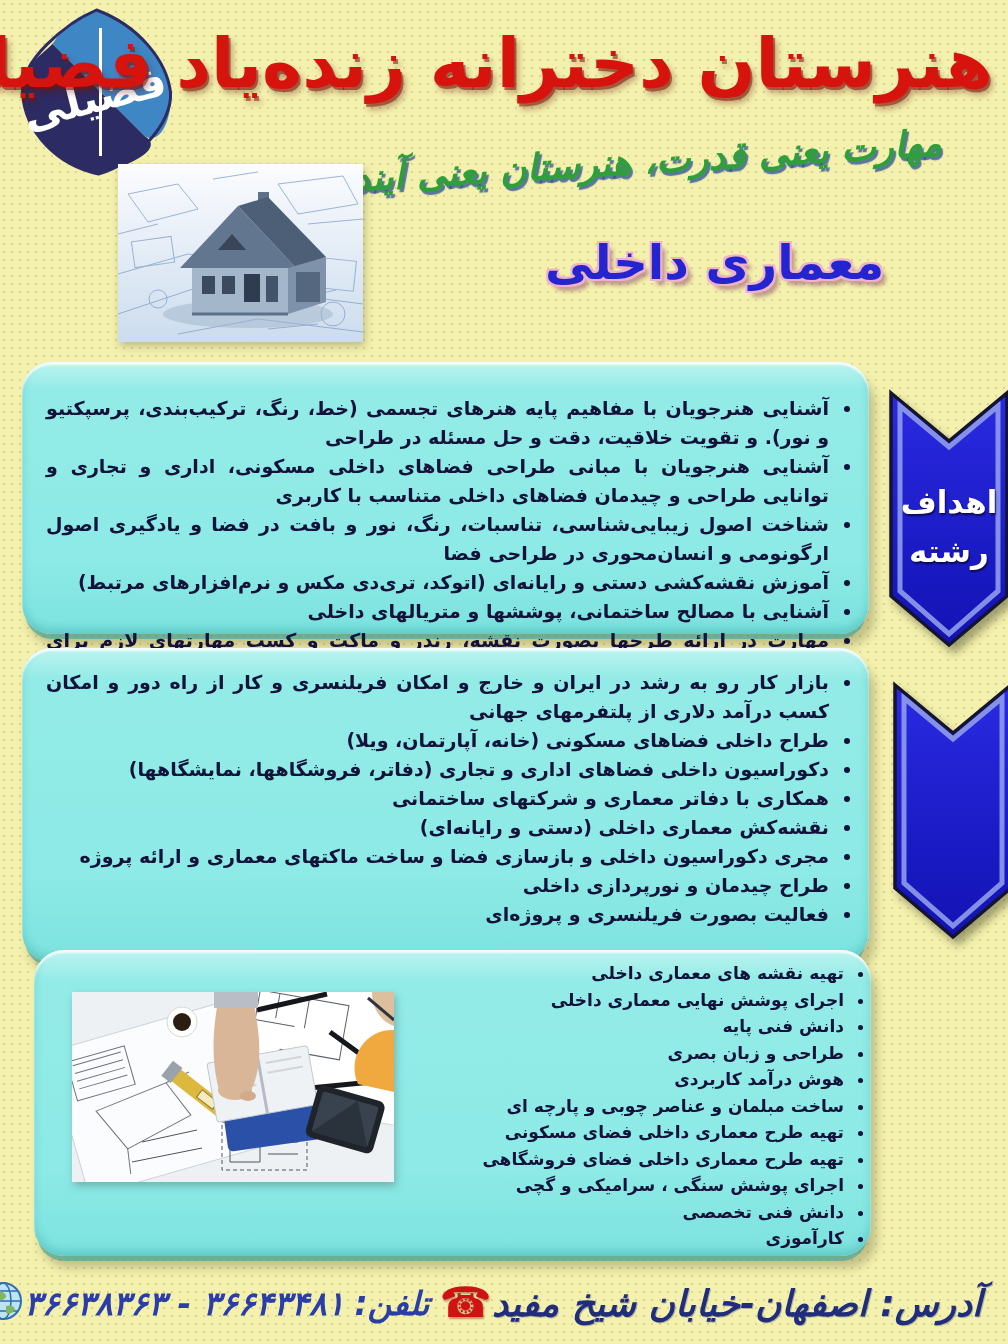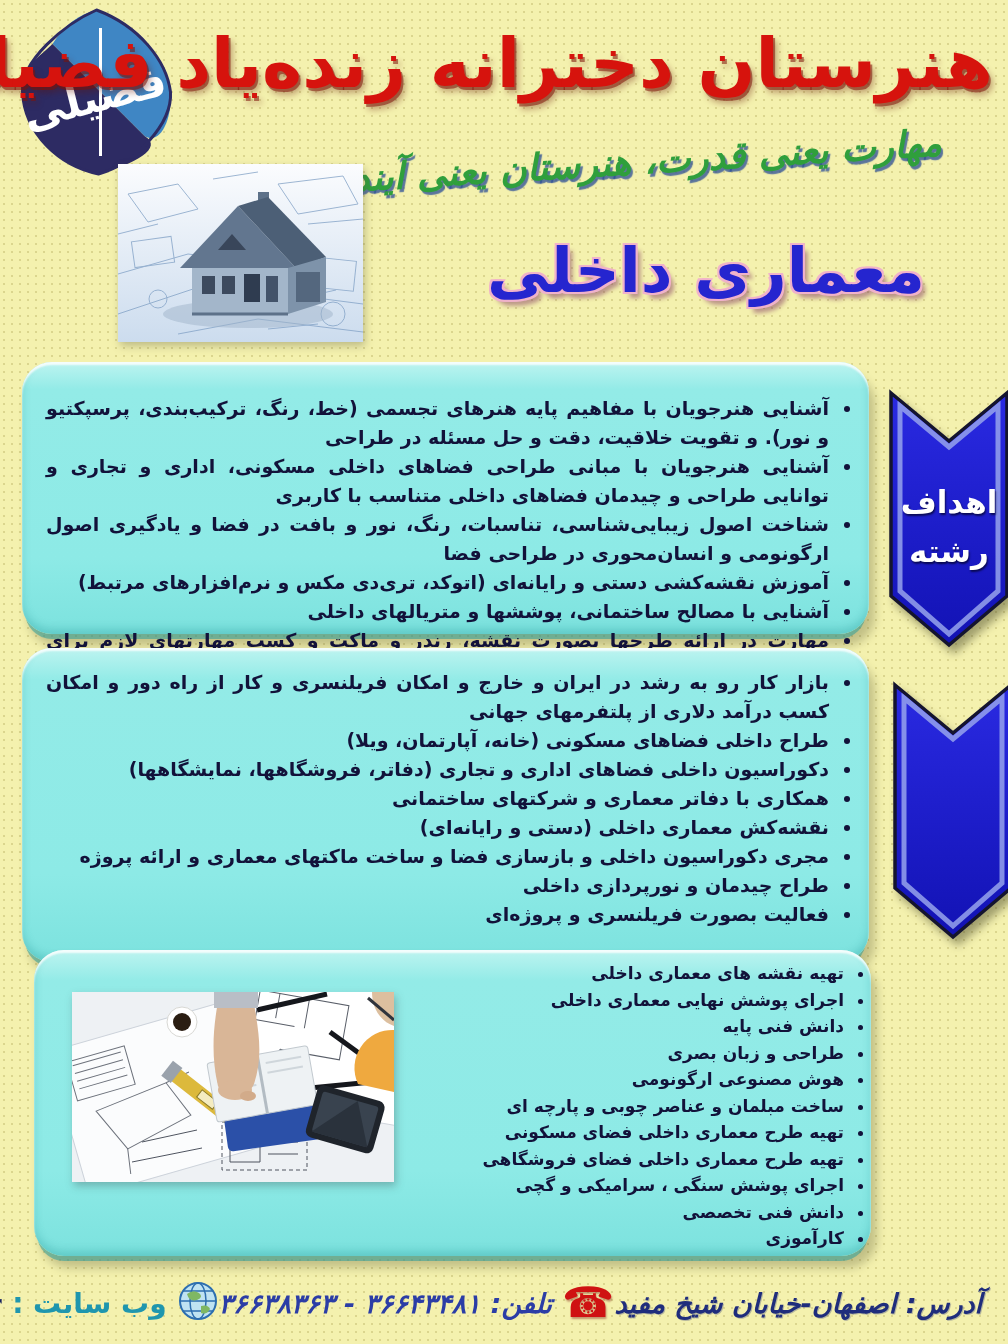--- a/index.html
+++ b/index.html
@@ -35,21 +35,21 @@
     font-size:37px;font-weight:bold;font-style:italic;
     color:#2f9f3c;
     text-shadow:2px 3px 1px rgba(40,75,150,.75);
     transform:rotate(-3.5deg);
     white-space:nowrap;
   }
   .photo-house{left:118px;top:164px;width:245px;height:178px;box-shadow:2px 4px 8px rgba(90,90,60,.35);}
   .program-title{
     left:545px;top:234px;width:380px;
     text-align:left;
-    font-size:62px;font-weight:bold;
+    font-size:48px;font-weight:bold;
     color:#2525cf;
     text-shadow:
       -2px -2px 0 #f0b2ca, 2px -2px 0 #f0b2ca,
       -2px 2px 0 #f0b2ca, 2px 2px 0 #f0b2ca,
       5px 6px 4px rgba(120,40,90,.45);
     white-space:nowrap;
   }
 
   
   .card{
@@ -97,25 +97,25 @@
   }
 
   
   .footer{
     left:0;right:0;top:1272px;height:62px;
     display:flex;align-items:center;justify-content:space-between;
     padding:0 26px;box-sizing:border-box;
   }
   .footer .block{display:flex;align-items:center;gap:10px;white-space:nowrap;}
   .address-text{
-    font-size:27px;font-weight:bold;font-style:italic;color:#1f2d7c;
+    font-size:36px;font-weight:bold;font-style:italic;color:#1f2d7c;
     text-shadow:1px 1px 0 rgba(40,50,120,.3);
   }
   .phone-icon{font-size:42px;color:#cf1212;line-height:1;text-shadow:1px 2px 2px rgba(120,10,10,.4);}
-  .phone-text{font-size:27px;font-weight:bold;font-style:italic;color:#2b3da6;}
+  .phone-text{font-size:33px;font-weight:bold;font-style:italic;color:#2b3da6;}
   .site-label{font-size:28px;font-weight:bold;color:#1f96ae;}
   .site-url{
     direction:ltr;font-family:"Liberation Serif","DejaVu Serif",serif;
     font-size:27px;font-weight:bold;color:#16225e;text-decoration:none;
   }
 </style>
 </head>
 <body>
 
 <div class="poster">
@@ -260,21 +260,21 @@
         <path d="M322,38 A38,38 0 0 0 286,92 L322,100 Z" fill="#efa93f"></path>
         <path d="M300,0 L322,0 L322,34 C310,30 300,18 300,0 Z" fill="#dcbf9f"></path>
         <line x1="296" y1="6" x2="322" y2="28" stroke="#30343c" stroke-width="3"></line>
       </svg>
     </div>
     <ul class="bullets">
       <li>تهیه نقشه های معماری داخلی</li>
       <li>اجرای پوشش نهایی معماری داخلی</li>
       <li>دانش فنی پایه</li>
       <li>طراحی و زبان بصری</li>
-      <li>هوش مصنوعی ارگونومی</li>
+      <li>هوش درآمد کاربردی</li>
       <li>ساخت مبلمان و عناصر چوبی و پارچه ای</li>
       <li>تهیه طرح معماری داخلی فضای مسکونی</li>
       <li>تهیه طرح معماری داخلی فضای فروشگاهی</li>
       <li>اجرای پوشش سنگی ، سرامیکی و گچی</li>
       <li>دانش فنی تخصصی</li>
       <li>کارآموزی</li>
     </ul>
   </section>
 
   <div class="abs badge badge1">

